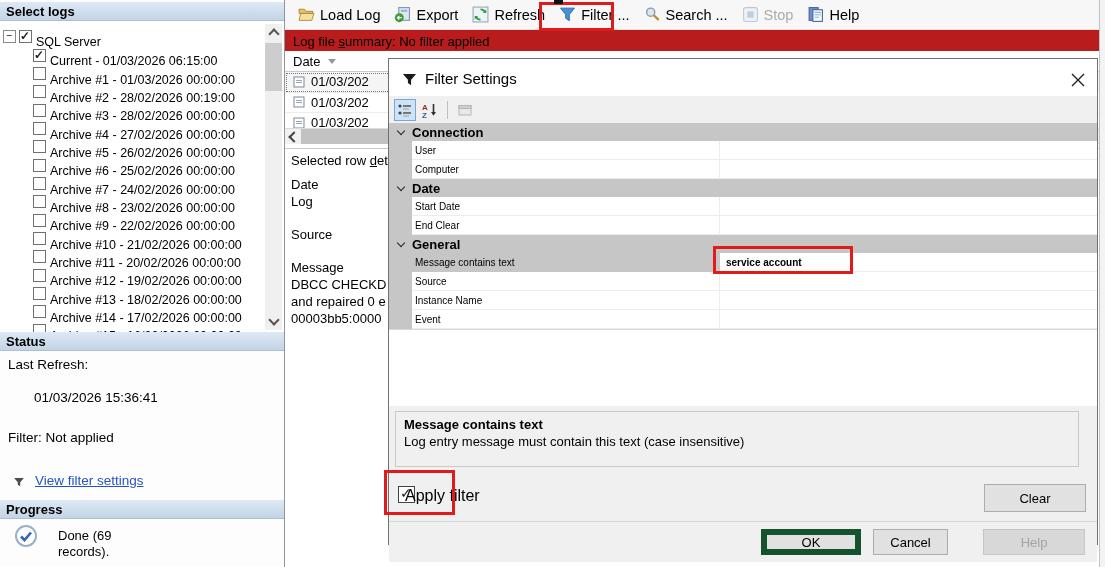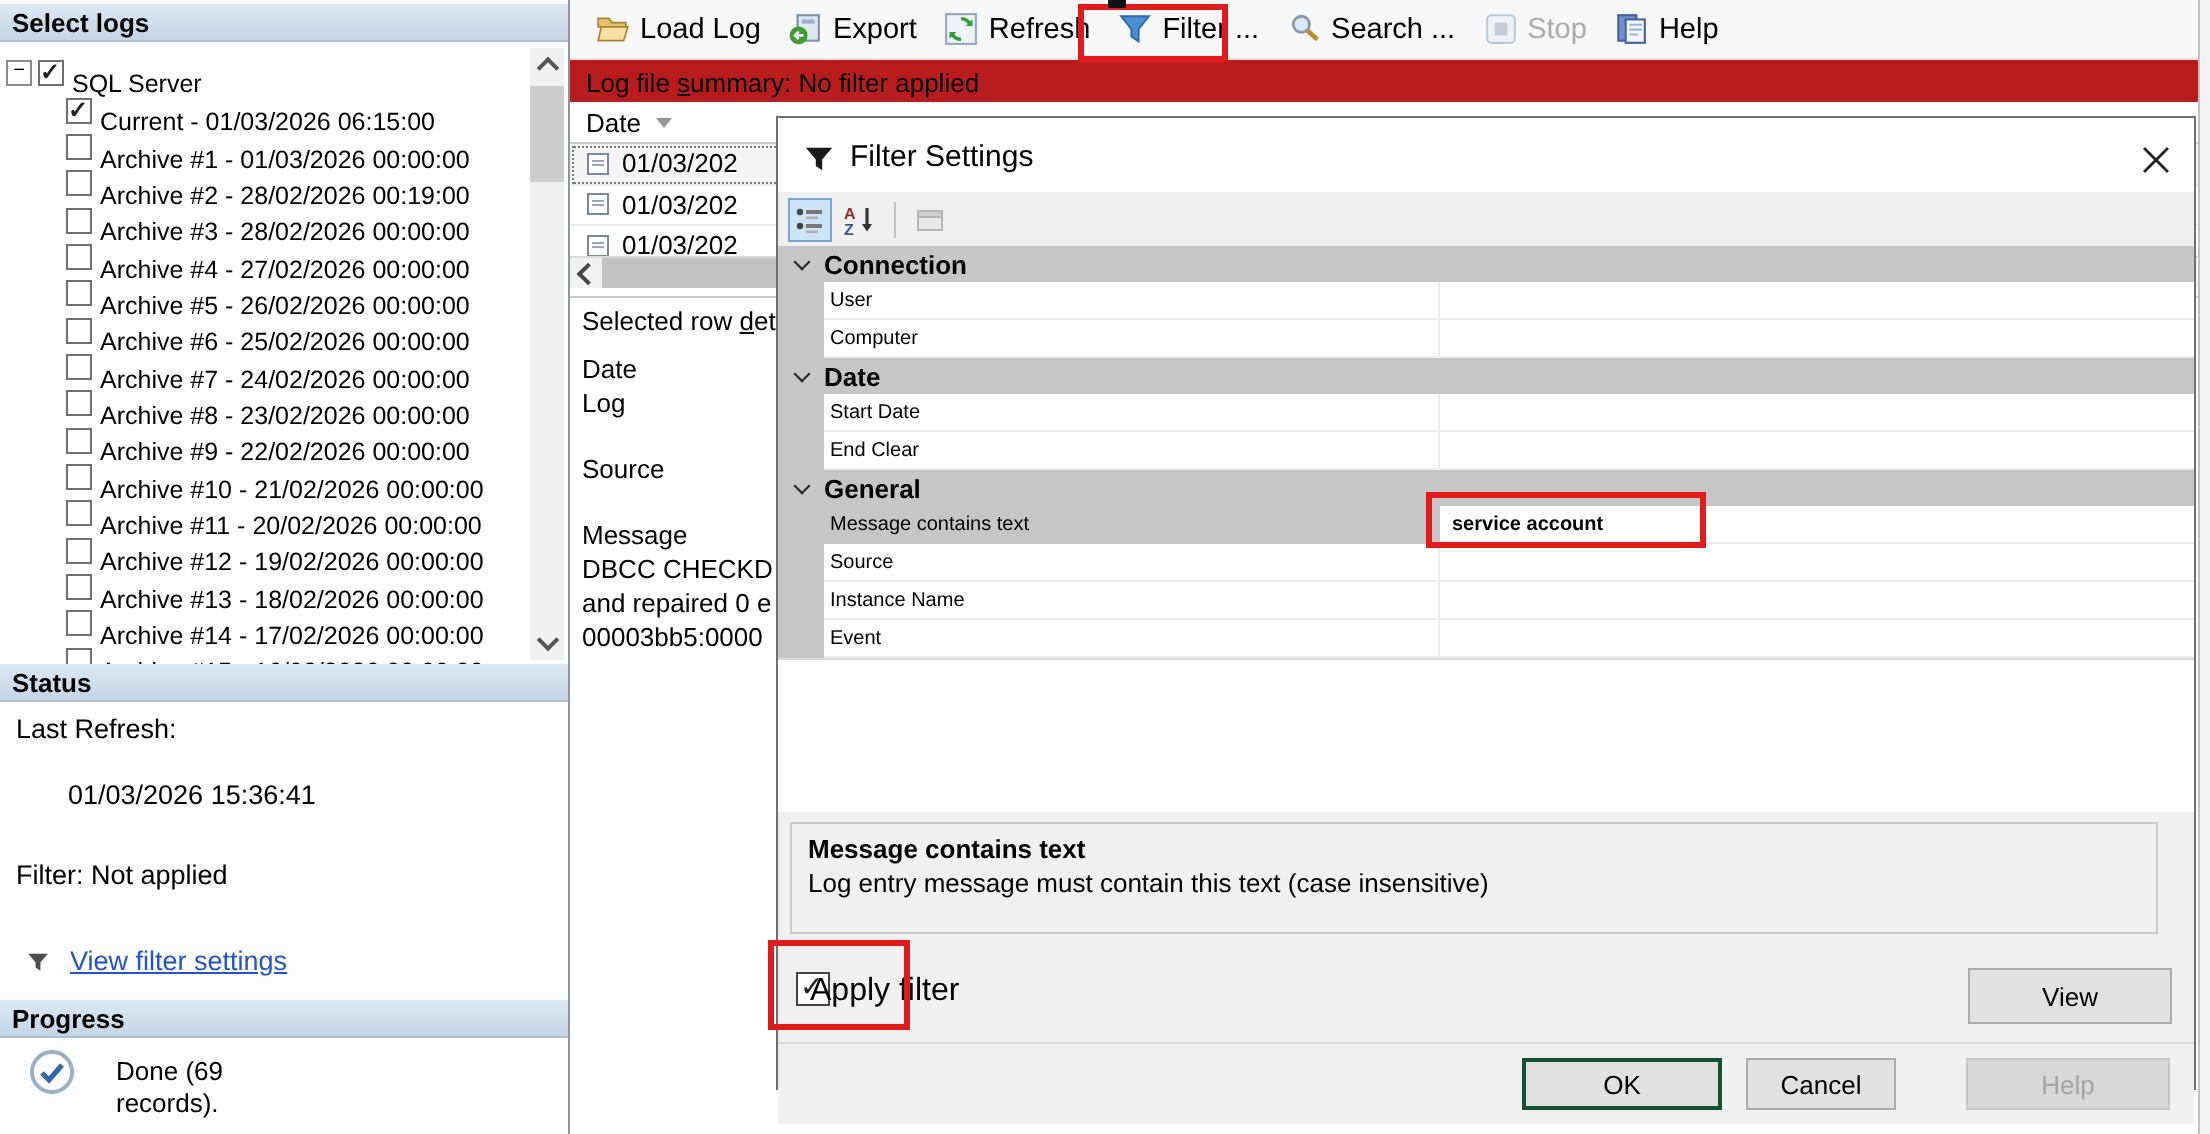--- a/index.html
+++ b/index.html
@@ -90,21 +90,21 @@
   .dlg-desc{position:absolute;left:6px;top:352px;width:684px;height:56px;background:#f0f0f0;
             border:1px solid #c9c9c9;box-sizing:border-box;padding:5px 8px;font-size:13px;}
   .dlg-desc .desc-title{font-weight:bold;margin-bottom:2px;}
   .af-cb{position:absolute;left:9px;top:427px;width:15px;height:15px;border:1px solid #444;background:#fff;}
   .af-cb::after{content:"\2713";position:absolute;left:1px;top:-2px;font-size:14px;color:#222;}
   .af-label{position:absolute;left:16px;top:428px;font-size:16px;text-align:center;}
   .btn{display:flex;align-items:center;justify-content:center;font-size:13px;background:#e1e1e1;
        border:1px solid #adadad;box-sizing:border-box;}
   .btn-clear{position:absolute;left:595px;top:425px;width:102px;height:28px;}
   .btn-sep{position:absolute;left:0;top:462px;width:708px;height:1px;background:#d8d8d8;}
-  .btn-ok{position:absolute;left:372px;top:470px;width:100px;height:26px;border:2px solid #14532d;}
+  .btn-ok{position:absolute;left:372px;top:470px;width:100px;height:26px;border:6px solid #14532d;}
   .btn-cancel{position:absolute;left:484px;top:470px;width:75px;height:26px;}
   .btn-help{position:absolute;left:594px;top:470px;width:102px;height:26px;background:#d8d8d8;
             border-color:#c6c6c6;color:#a3a3a3;}
 
   
   .red-box{position:absolute;border:3px solid #e01b1b;background:transparent;}
   .rb-filter{left:539px;top:2px;width:69px;height:23px;z-index:6;}
   .rb-value{left:713px;top:246px;width:134px;height:22px;z-index:20;}
   .rb-apply{left:384px;top:470px;width:65px;height:39px;z-index:20;}
 
@@ -439,21 +439,21 @@
     </div>
 
   <div class="dlg-lower"></div>
   <div class="dlg-desc">
     <div class="desc-title">Message contains text</div>
     <div>Log entry message must contain this text (case insensitive)</div>
   </div>
 
   <div class="af-cb"></div>
   <div class="af-label">Apply filter</div>
-  <div class="btn btn-clear">View</div>
+  <div class="btn btn-clear">Clear</div>
   <div class="btn-sep"></div>
   <div class="btn btn-ok">OK</div>
   <div class="btn btn-cancel">Cancel</div>
   <div class="btn btn-help">Help</div>
 </div>
 
 <div class="red-box rb-filter"></div>
 <div class="red-box rb-value"></div>
 <div class="red-box rb-apply"></div>
 <div class="cursor-artifact"></div>

